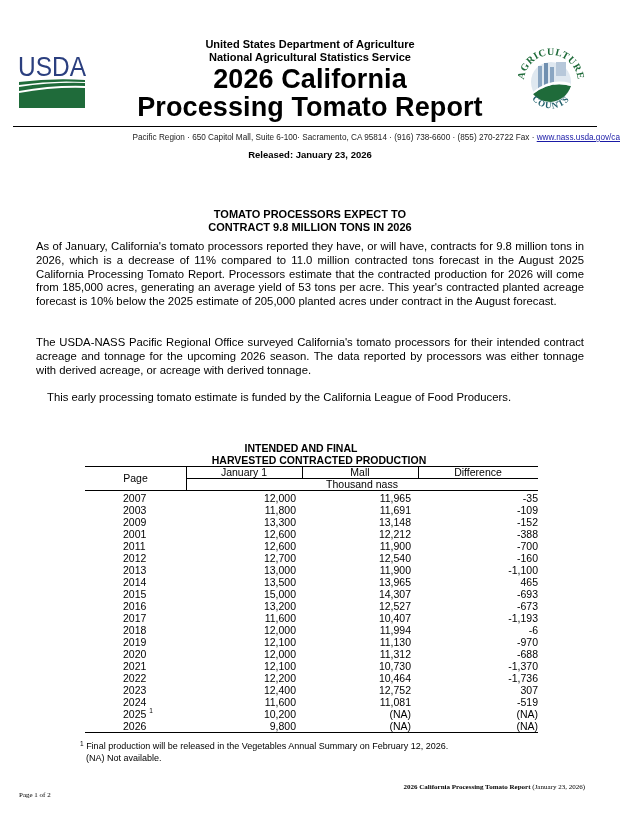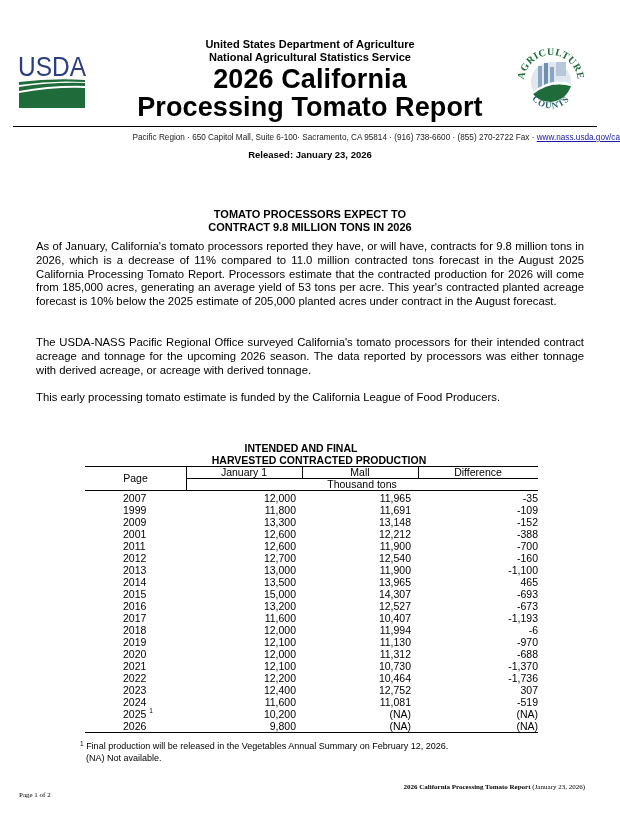--- a/index.html
+++ b/index.html
@@ -21,21 +21,21 @@
   .contact a { color: #1a1aa6; text-decoration: underline; }
   .released { position: absolute; left: 0; width: 620px; top: 149px; text-align: center; font-size: 9.5px; font-weight: bold; }
 
   .headline { position: absolute; left: 0; width: 620px; text-align: center; font-size: 11px; font-weight: bold; }
   .hl1 { top: 208px; }
   .hl2 { top: 221px; }
 
   .para { position: absolute; left: 36px; width: 548px; font-size: 11.3px; line-height: 13.8px; text-align: justify; }
   .p1 { top: 240px; }
   .p2 { top: 336px; }
-  .p3 { top: 391px; }
+  .p3 { top: 391px; margin-left: 11px; }
 
   .tbl-title { position: absolute; left: 0; width: 620px; text-align: center; font-size: 10.5px; font-weight: bold; }
   .tt1 { top: 442px; left: 0; width: 602px; }
   .tt2 { top: 454px; left: 0; width: 602px; padding-left: 36px; }
 
   .tbl { position: absolute; left: 85px; top: 466px; width: 453px; }
   .tbl .hline { position: absolute; height: 1px; background: #000; }
   .tbl .vline { position: absolute; width: 1px; background: #000; }
   .th { position: absolute; font-size: 10.5px; text-align: center; }
   .row { position: absolute; left: 0; width: 453px; height: 12px; font-size: 10.5px; }
@@ -117,30 +117,30 @@
   <div class="hline" style="left:101px; top:12px; width:352px;"></div>
   <div class="hline" style="left:0; top:24px; width:453px;"></div>
   <div class="vline" style="left:101px; top:0; height:25px;"></div>
   <div class="vline" style="left:217px; top:0; height:12px;"></div>
   <div class="vline" style="left:333px; top:0; height:12px;"></div>
 
   <div class="th" style="left:0; width:101px; top:6px;">Page</div>
   <div class="th" style="left:101px; width:116px; top:0px;">January 1</div>
   <div class="th" style="left:217px; width:116px; top:0px;">Mall</div>
   <div class="th" style="left:333px; width:120px; top:0px;">Difference</div>
-  <div class="th" style="left:101px; width:352px; top:12px;">Thousand tons</div>
+  <div class="th" style="left:101px; width:352px; top:12px;">Thousand nass</div>
 
   <div class="row" style="top:26px">
       <span class="c-year">2007</span>
       <span class="c-jan">12,000</span>
       <span class="c-fin">11,965</span>
       <span class="c-diff">-35</span>
     </div>
   <div class="row" style="top:38px">
-      <span class="c-year">1999</span>
+      <span class="c-year">2003</span>
       <span class="c-jan">11,800</span>
       <span class="c-fin">11,691</span>
       <span class="c-diff">-109</span>
     </div>
   <div class="row" style="top:50px">
       <span class="c-year">2009</span>
       <span class="c-jan">13,300</span>
       <span class="c-fin">13,148</span>
       <span class="c-diff">-152</span>
     </div>

